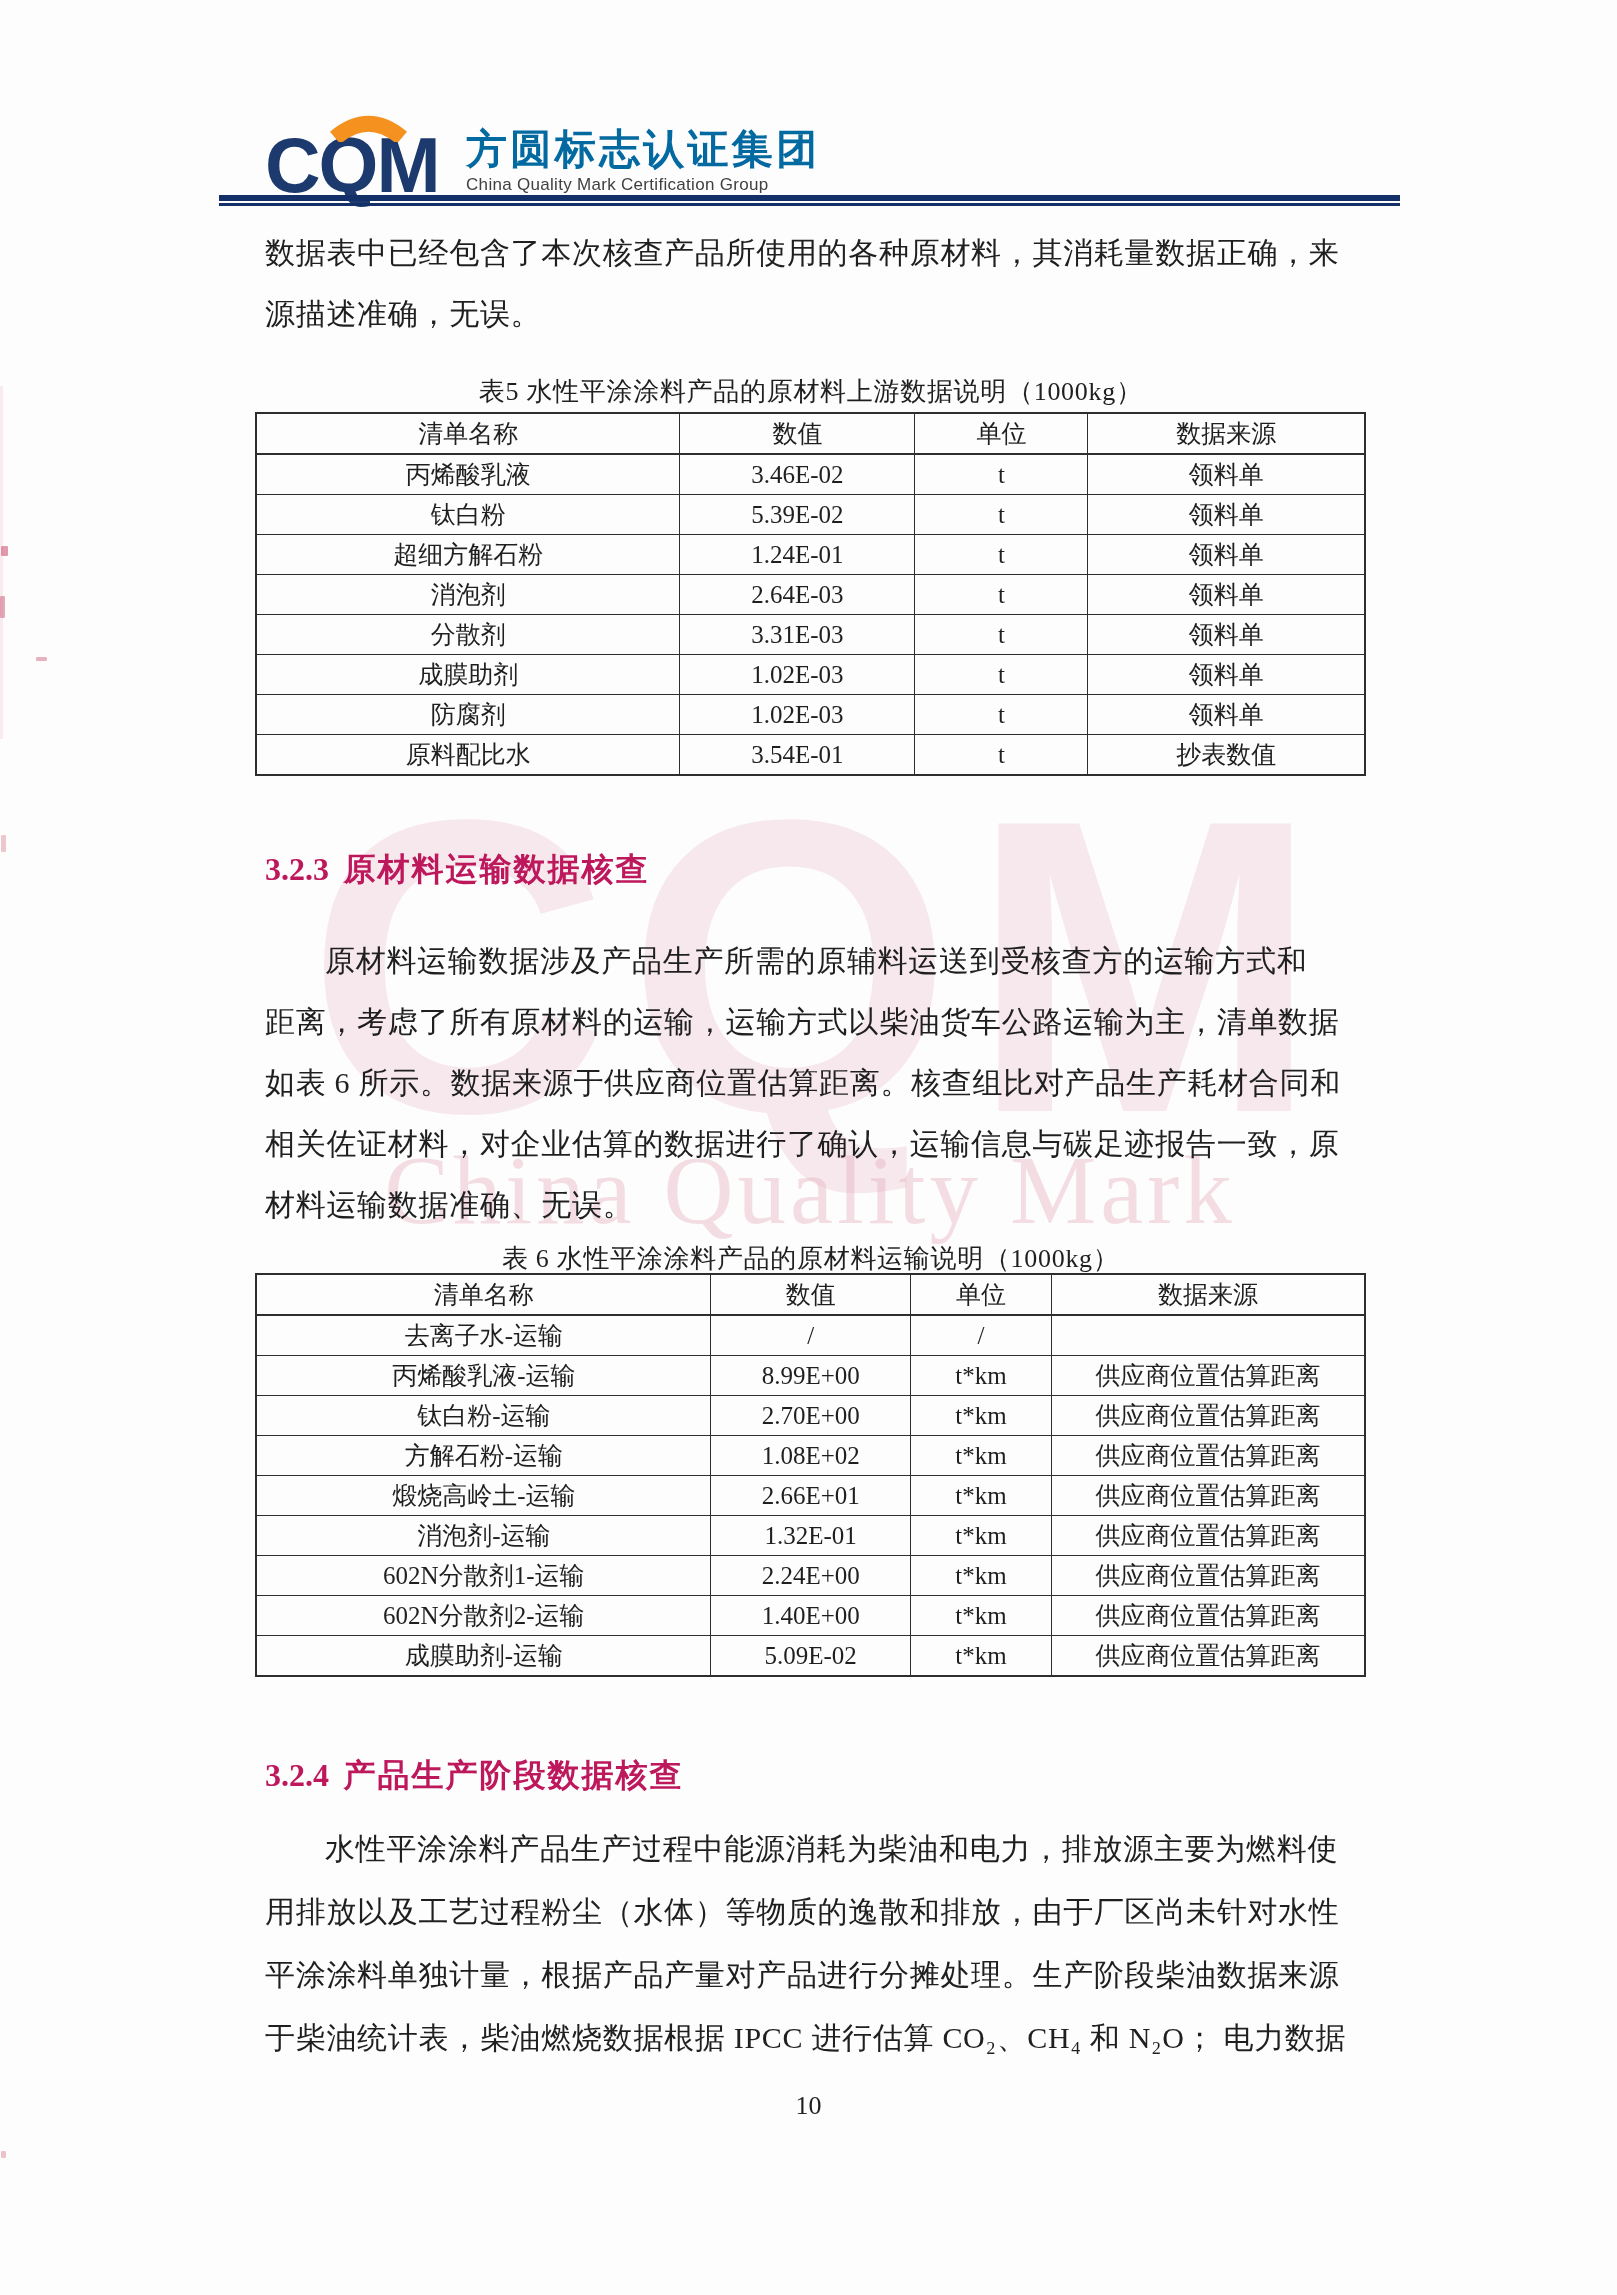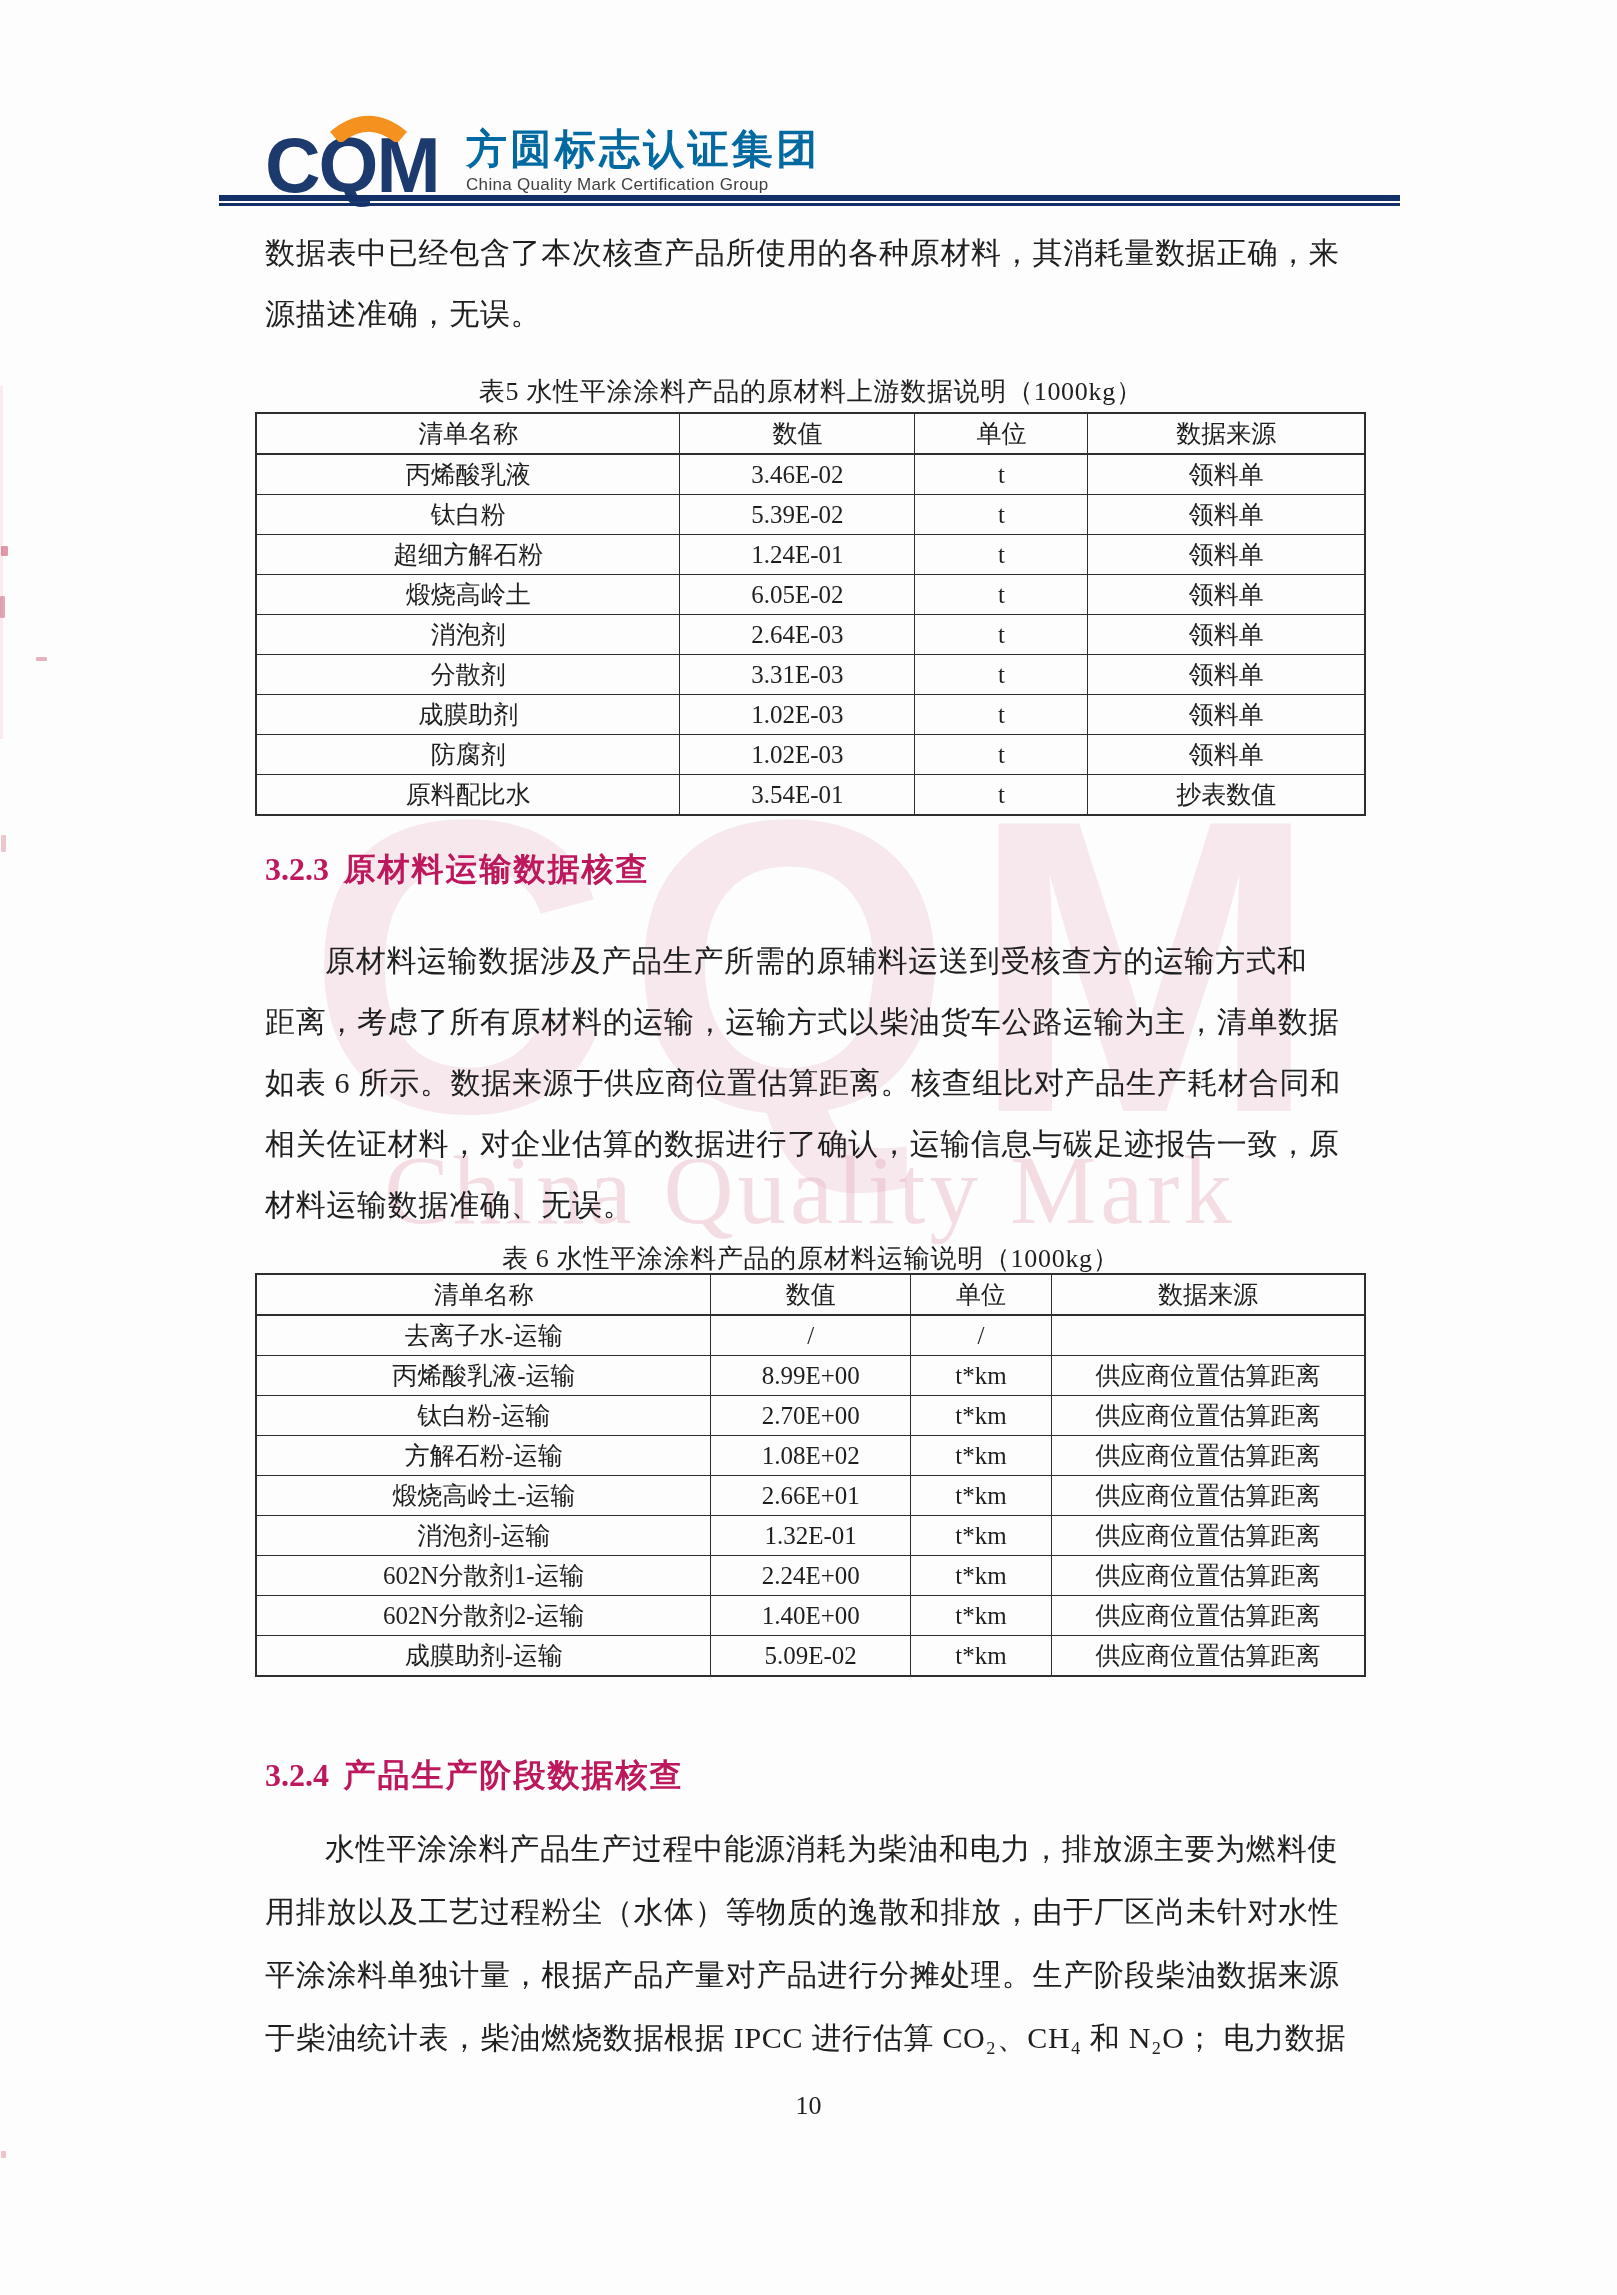--- a/index.html
+++ b/index.html
@@ -173,26 +173,20 @@
             <td>t</td>
             <td>领料单</td>
           </tr>
           <tr>
             <td>超细方解石粉</td>
             <td>1.24E-01</td>
             <td>t</td>
             <td>领料单</td>
           </tr>
           <tr>
-            <td>煅烧高岭土</td>
-            <td>6.05E-02</td>
-            <td>t</td>
-            <td>领料单</td>
-          </tr>
-          <tr>
             <td>消泡剂</td>
             <td>2.64E-03</td>
             <td>t</td>
             <td>领料单</td>
           </tr>
           <tr>
             <td>分散剂</td>
             <td>3.31E-03</td>
             <td>t</td>
             <td>领料单</td>

